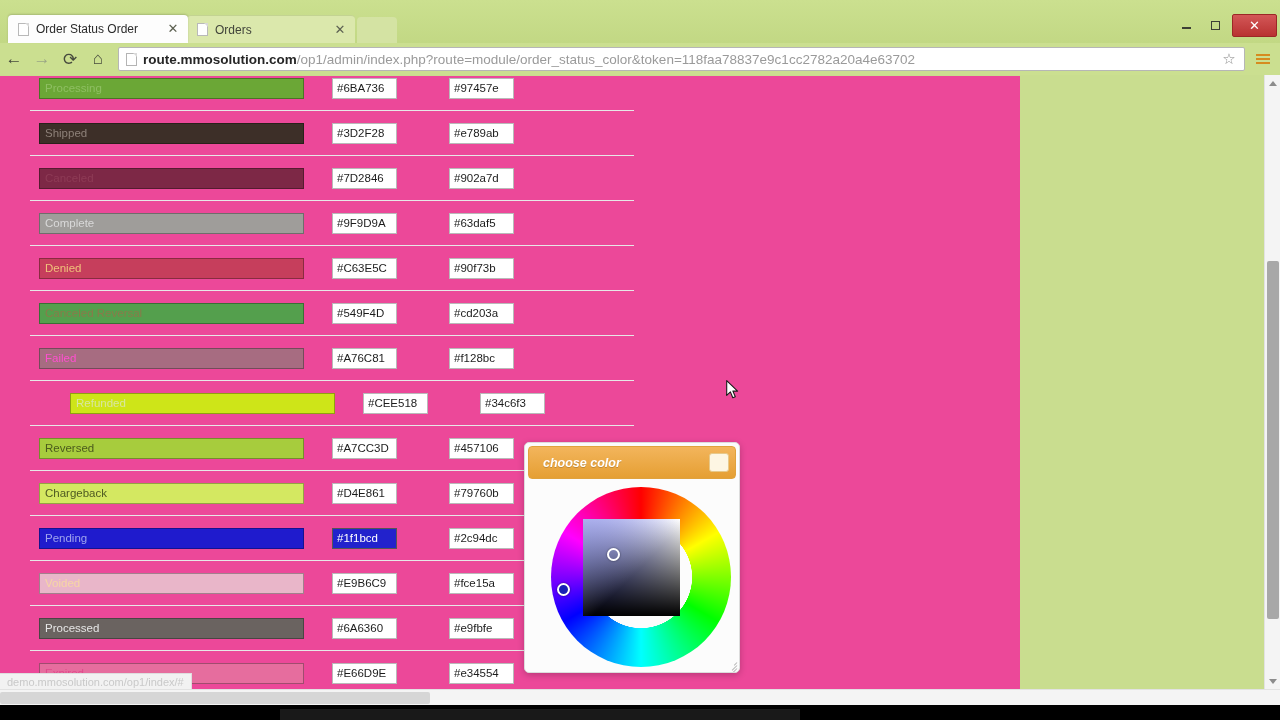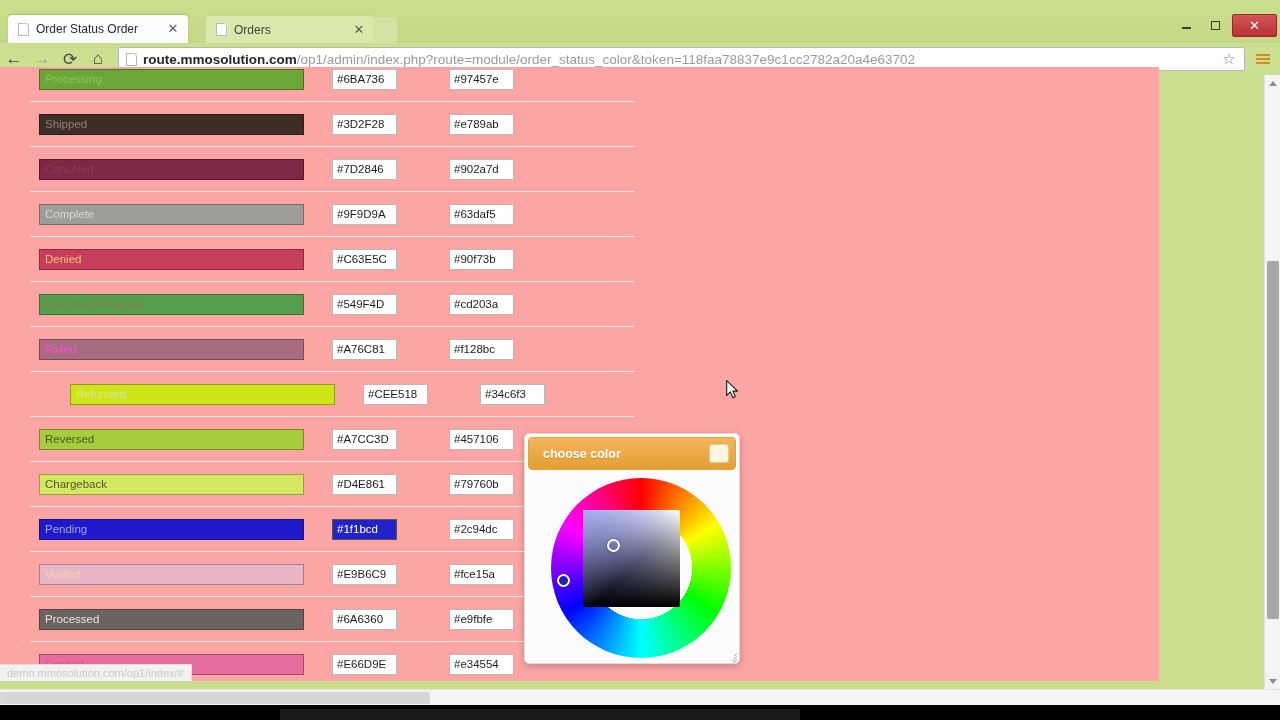--- a/index.html
+++ b/index.html
@@ -47,21 +47,21 @@
     box-shadow: 0 -1px 2px rgba(0,0,0,.17);
     z-index: 3;
   }
   .tab.inactive {
     background: #dbe8ac;
     color: #41443a;
     border-top: 1px solid #c3d392;
     z-index: 2;
   }
   #tab0 { left: 8px; width: 180px; }
-  #tab1 { left: 206px; width: 168px; }
+  #tab1 { left: 187px; width: 168px; }
   #tabGhost {
     position: absolute; left: 357px; top: 17px;
     width: 40px; height: 26px;
     background: #d4e3a3;
     border-top-left-radius: 4px; border-top-right-radius: 4px;
     z-index: 1;
   }
   .tab-favicon {
     width: 11px; height: 13px;
     background: #fff;
@@ -154,23 +154,23 @@
   #starBtn { width: 22px; text-align: center; color: #8a8a8a; font-size: 15px; cursor: pointer; }
   #menuBtn {
     width: 26px; height: 26px; margin-right: 4px;
     display: flex; flex-direction: column; justify-content: center;
     align-items: center; gap: 2px; cursor: pointer; flex: 0 0 auto;
   }
   #menuBtn i { display: block; width: 14px; height: 2px; background: #d68b1f; }
 
   
   #viewport {
-    position: absolute; left: 0; top: 67px;
-    width: 1159px; height: 614px;
-    background: #fca5a5;
+    position: absolute; left: 0; top: 76px;
+    width: 1020px; height: 614px;
+    background: #ec4899;
     overflow: hidden;
   }
 
   
   #statusTable {
     position: absolute; left: 30px; top: -10px;
     width: 604px;
   }
   .srow {
     position: relative;
@@ -225,20 +225,21 @@
     border-radius: 4px;
     background: linear-gradient(#f5b košt, #e8a33d);
     background: linear-gradient(#f3b55c, #e59f33);
     border: 1px solid #e0a23c;
     display: flex; align-items: center;
   }
   #pickerTitle {
     color: #fff; font-size: 12.5px; font-weight: bold;
     margin-left: 14px;
     text-shadow: 0 1px 0 rgba(0,0,0,.18);
+    font-style: italic;
   }
   #pickerClose {
     position: absolute; right: 6px; top: 6px;
     width: 20px; height: 19px;
     background: #fdf6e3;
     border: 1px solid #e7c98a;
     border-radius: 3px;
     cursor: pointer;
   }
   #pickerBody {

